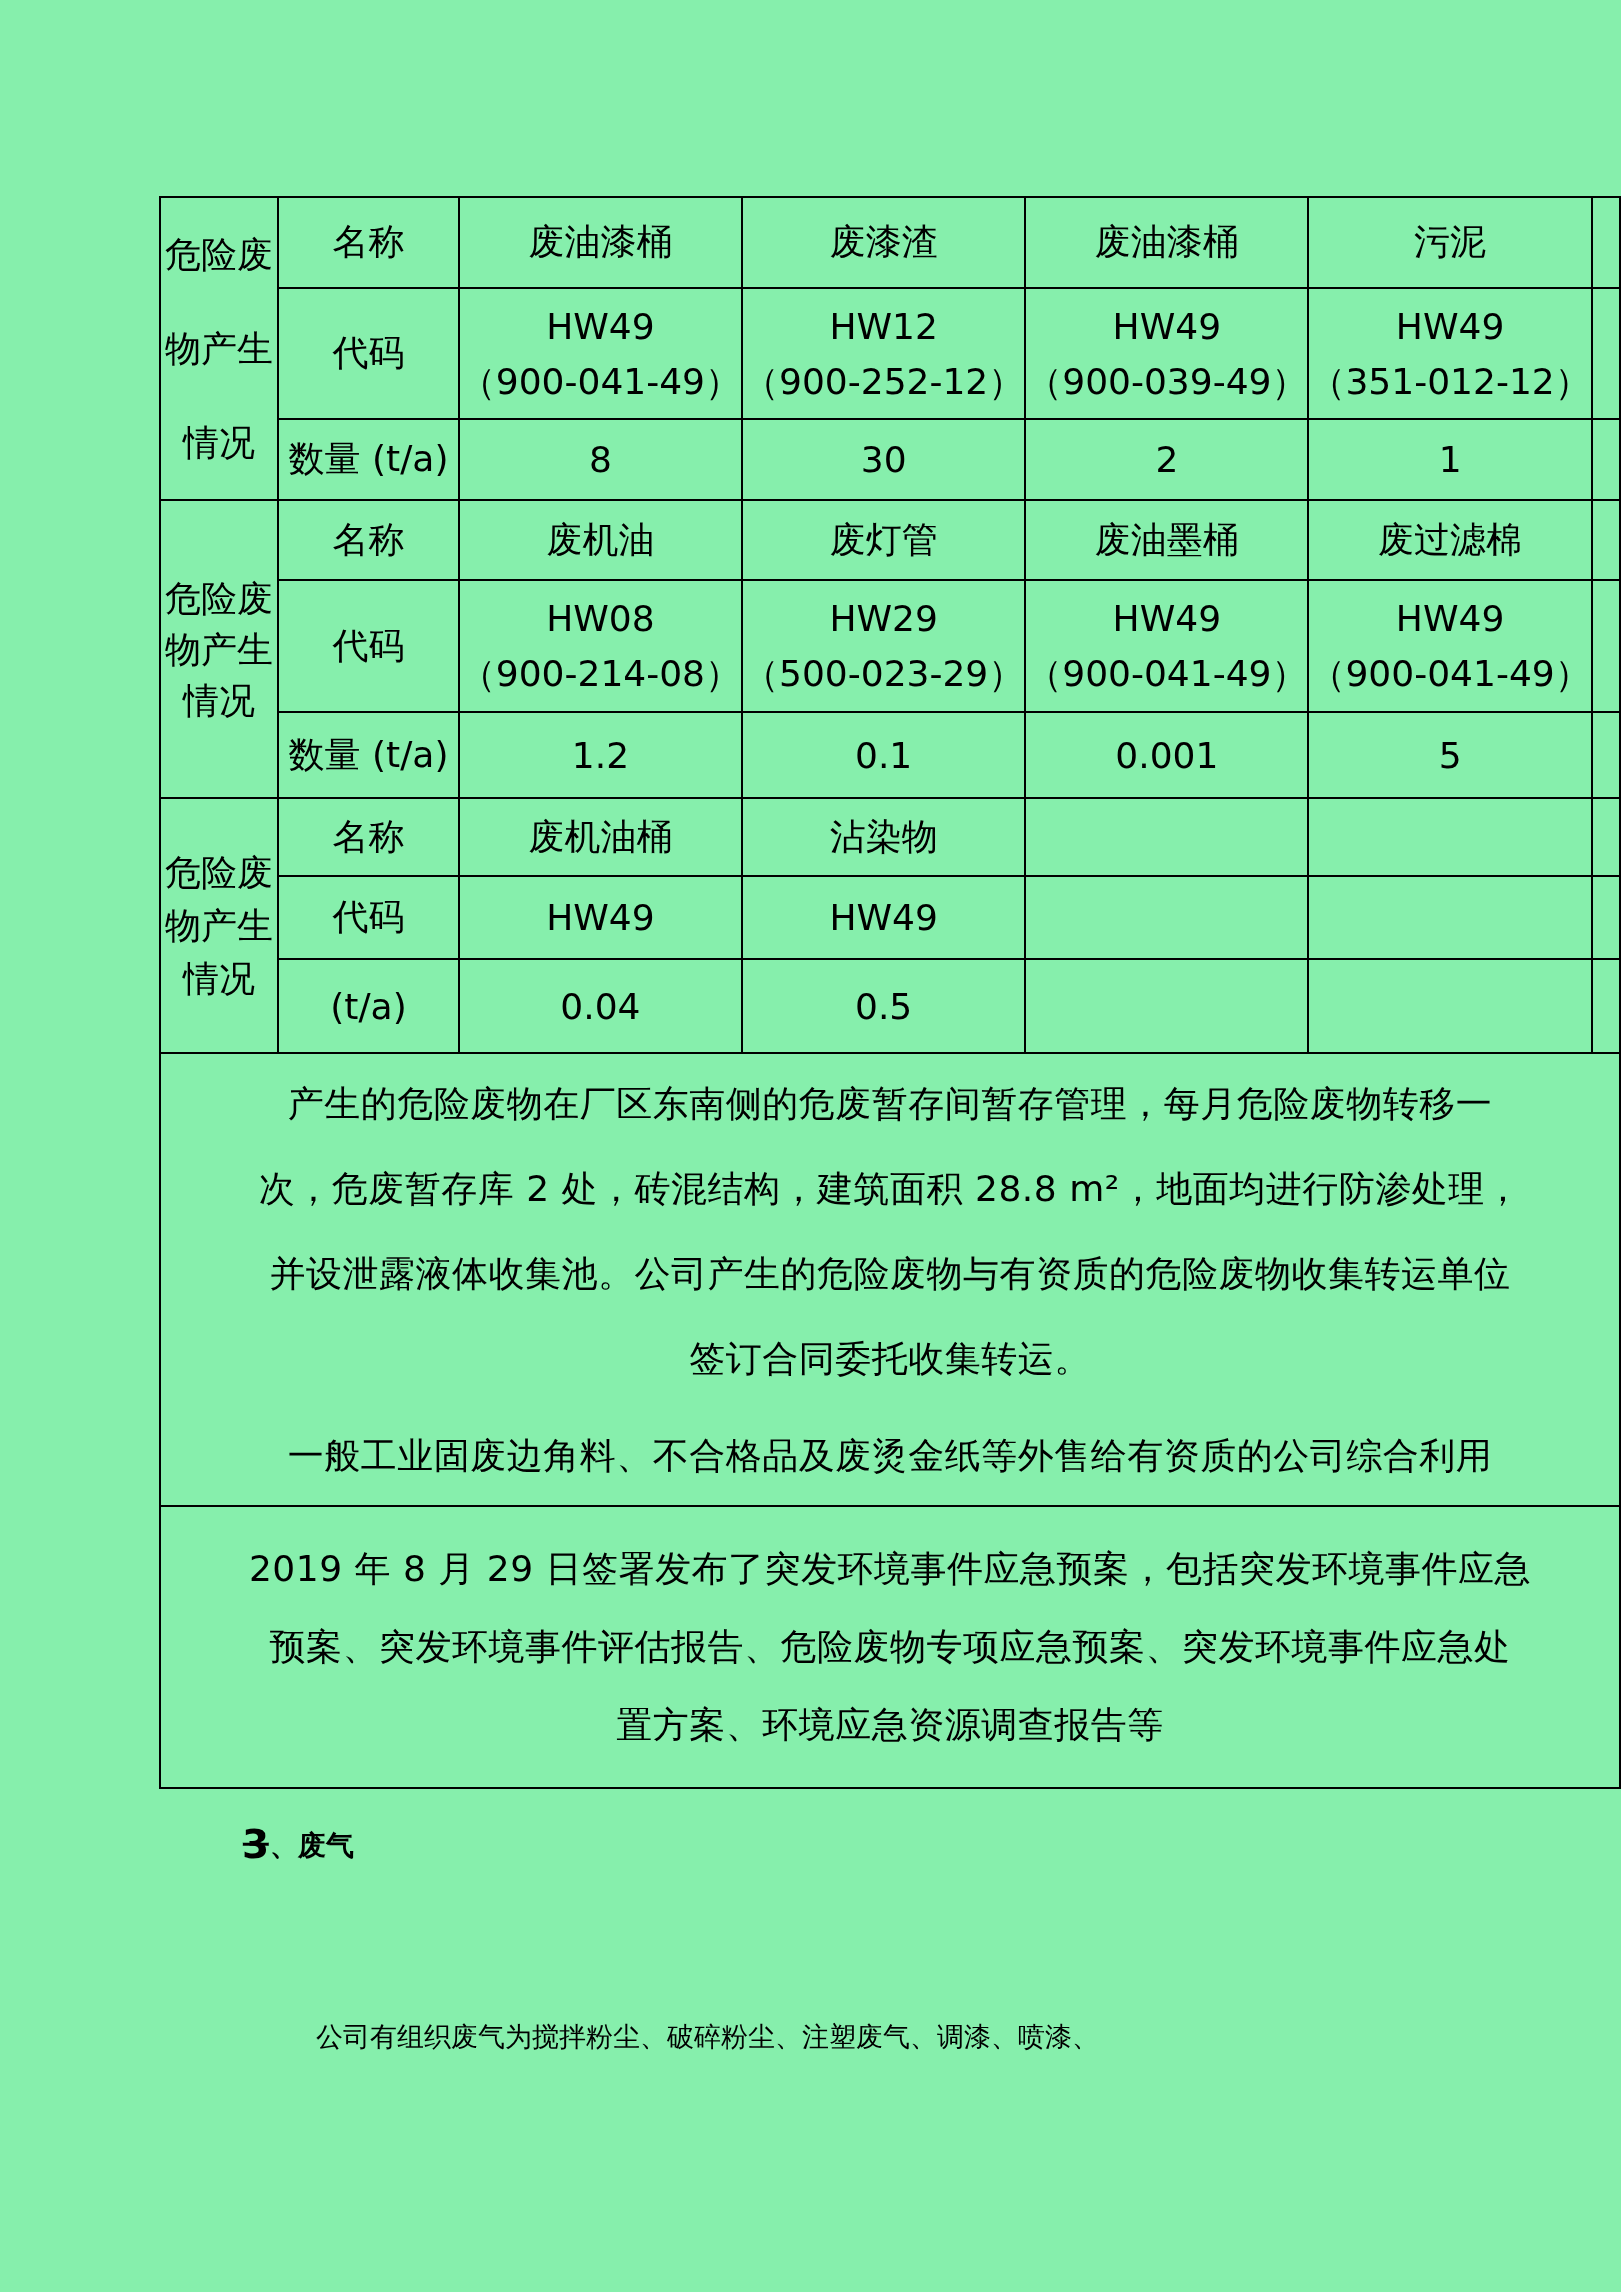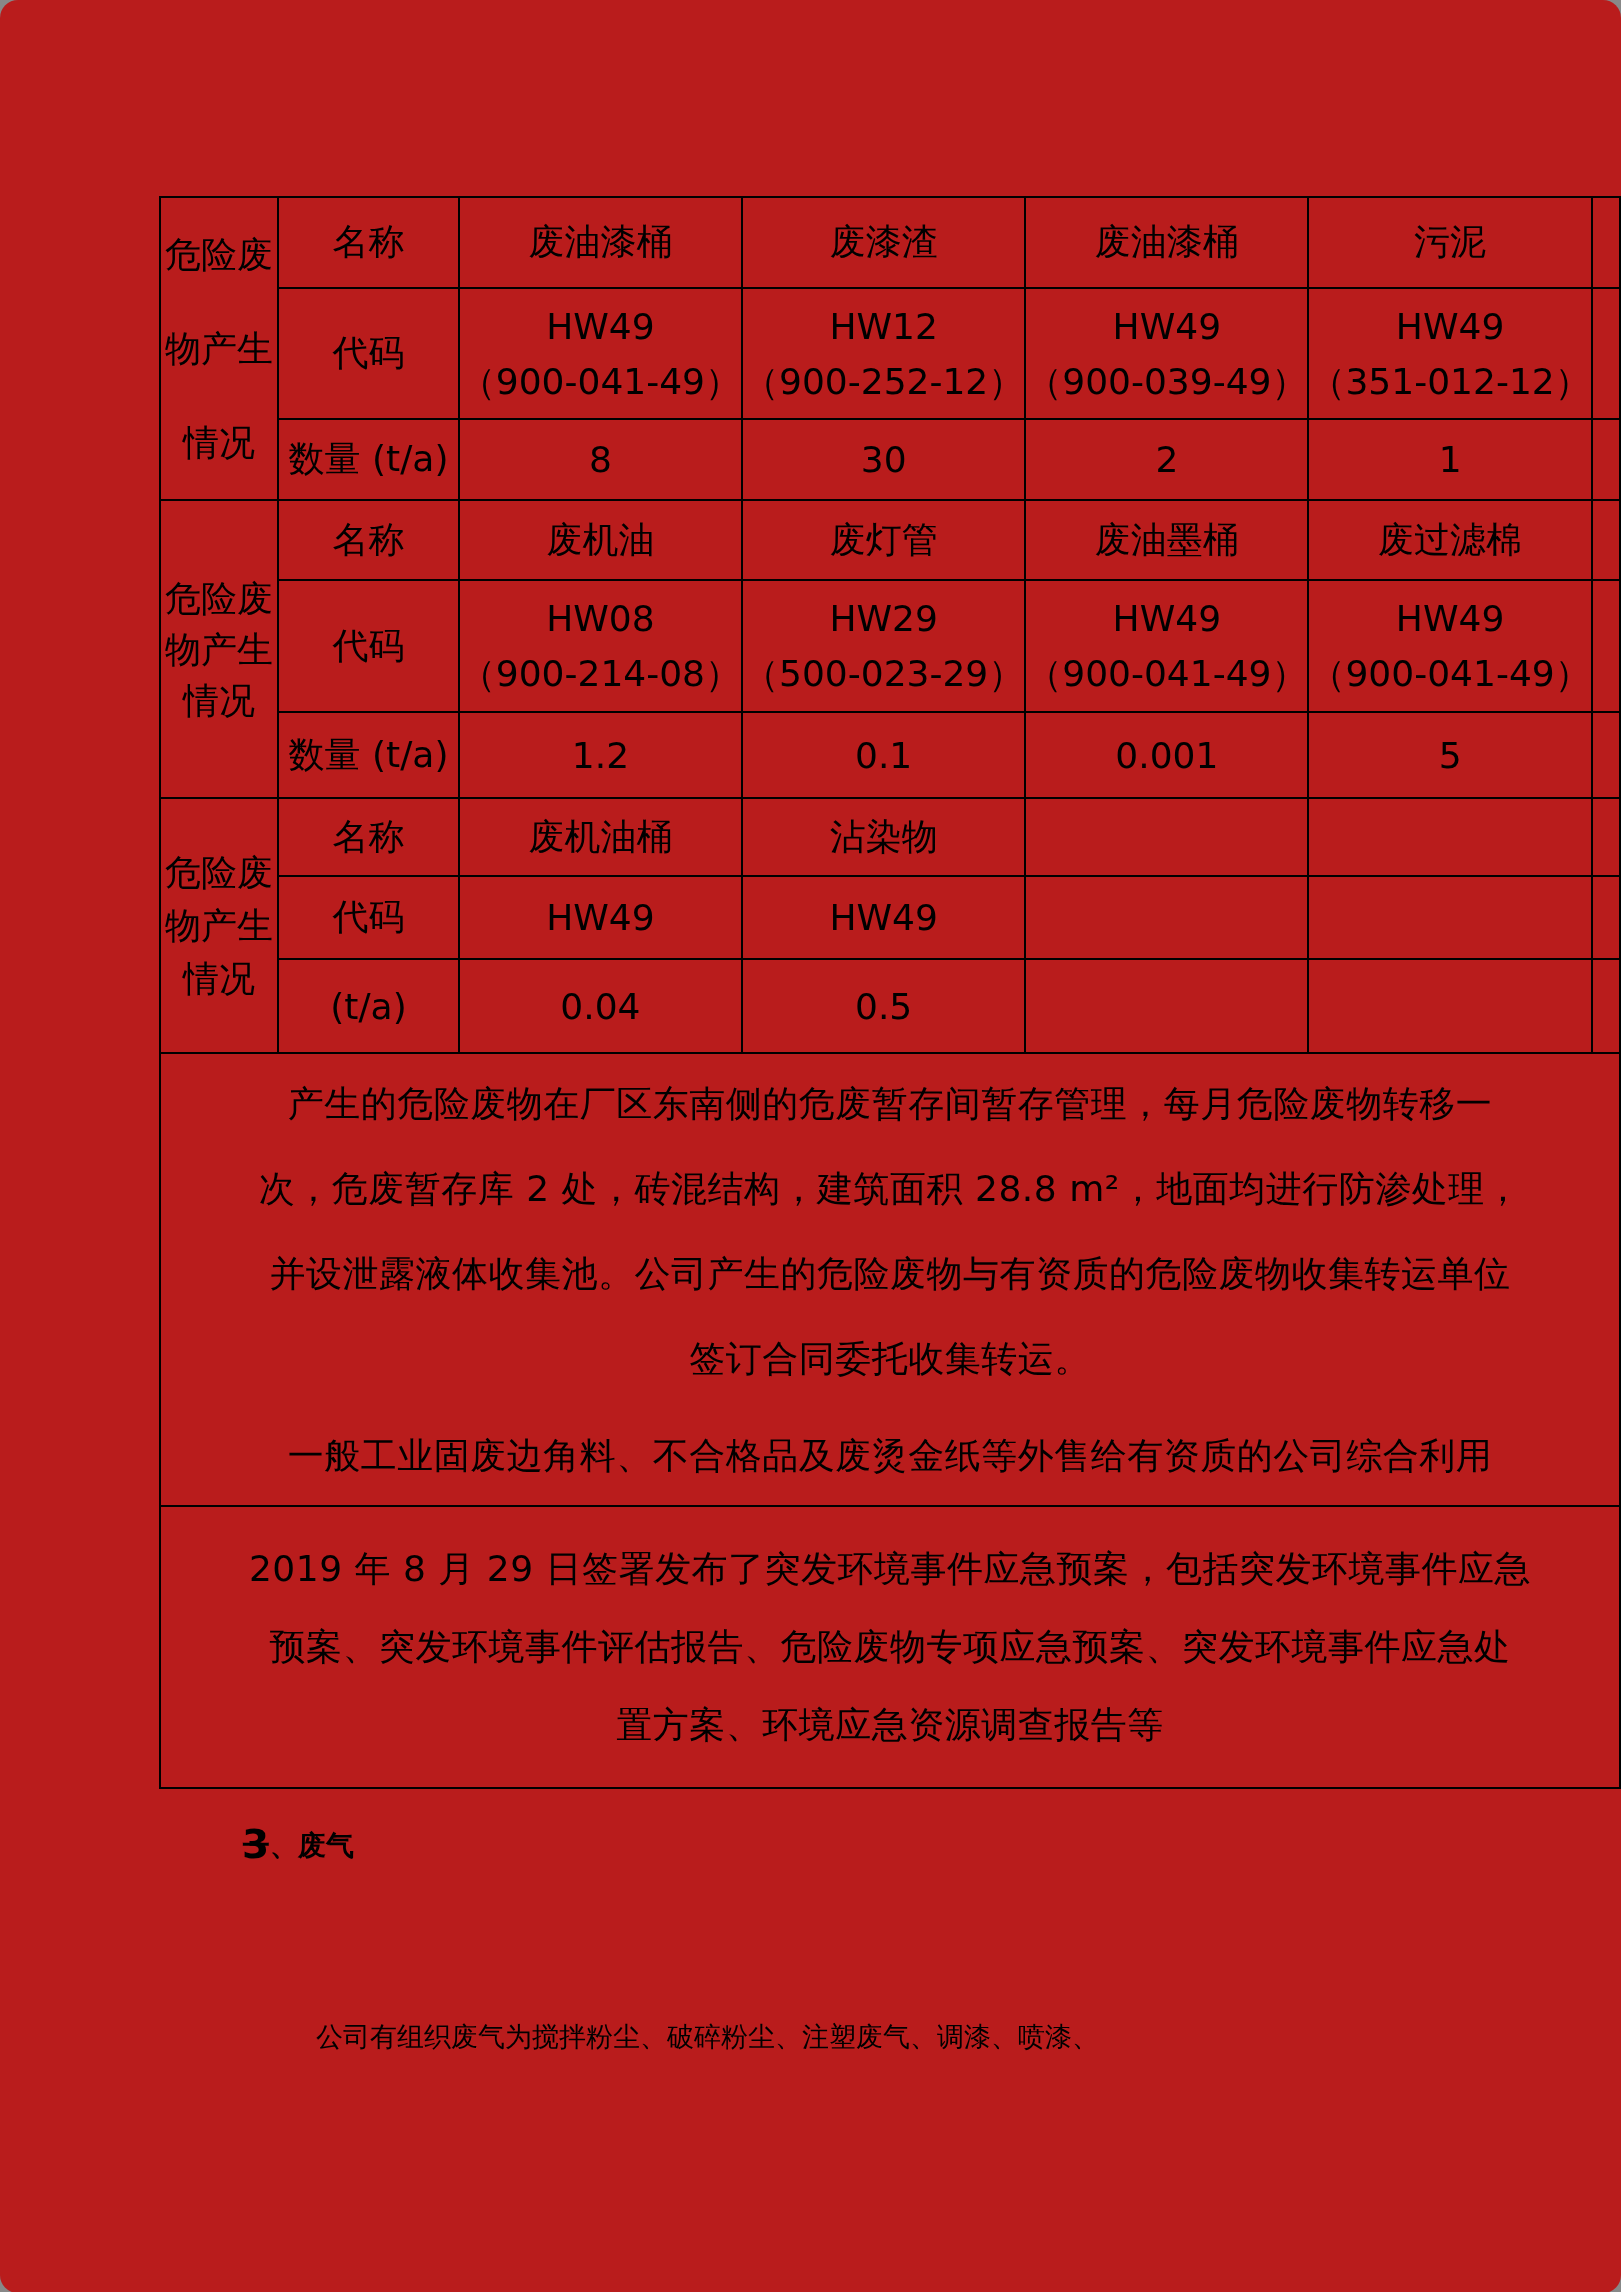--- a/index.html
+++ b/index.html
@@ -1,20 +1,19 @@
 <!DOCTYPE html>
 <html><head>
 <meta charset="utf-8">
 <style>
   html,body { margin:0; padding:0; background:#888; }
   .page {
     position:relative; width:1621px; height:2293px; margin:0 auto;
-    background:#b91c1c; color:#000;
+    background:#86efac; color:#000;
     font-family:"DejaVu Sans", sans-serif;
-    border-radius:18px;
   }
   table.waste {
     position:absolute; left:159px; top:196px;
     border-collapse:collapse; table-layout:fixed;
     border:2.9px solid #000;
   }
   table.waste td {
     border:2px solid #000;
     text-align:center; vertical-align:middle;
     font-size:36px; padding:0; overflow:hidden;

